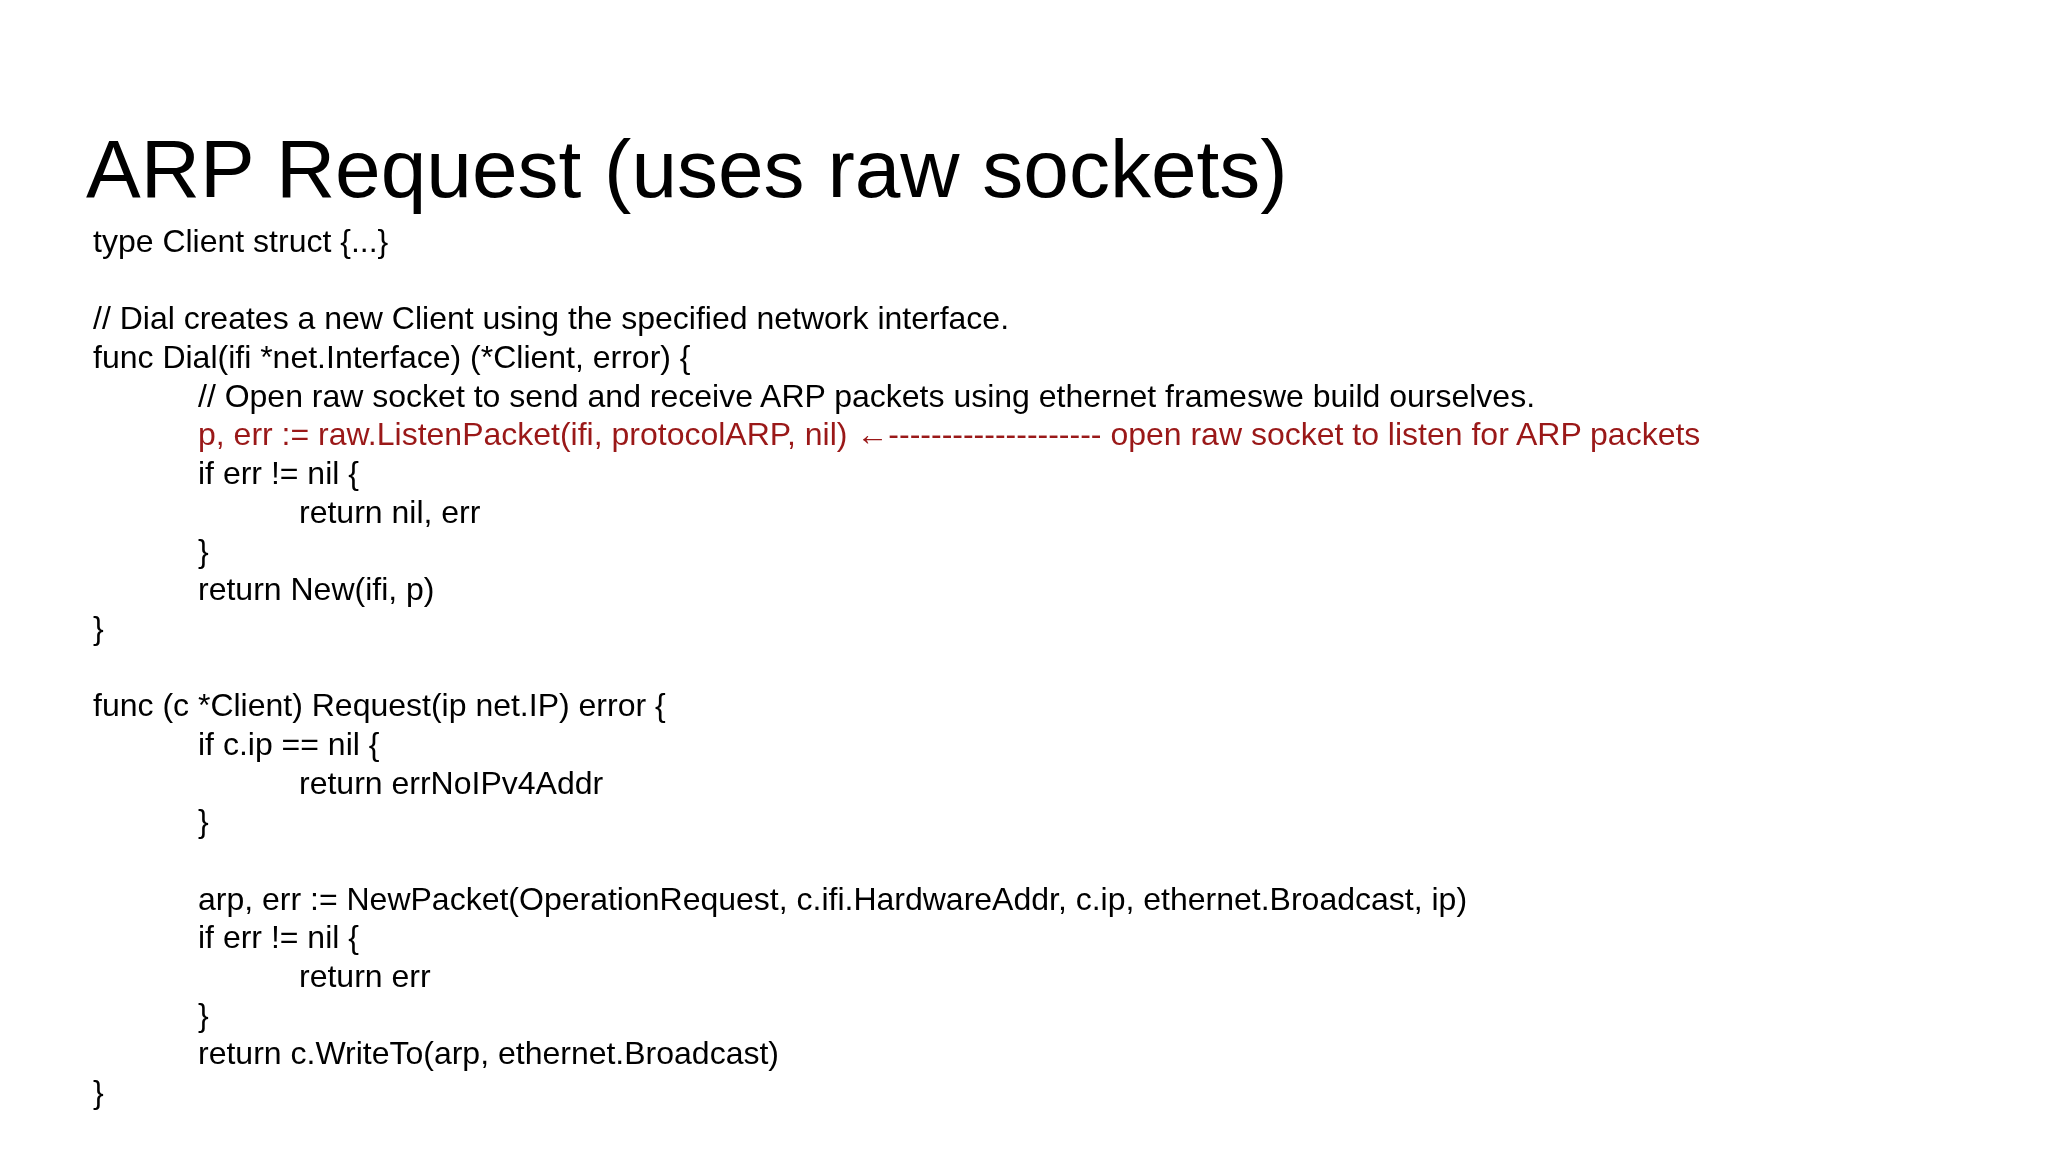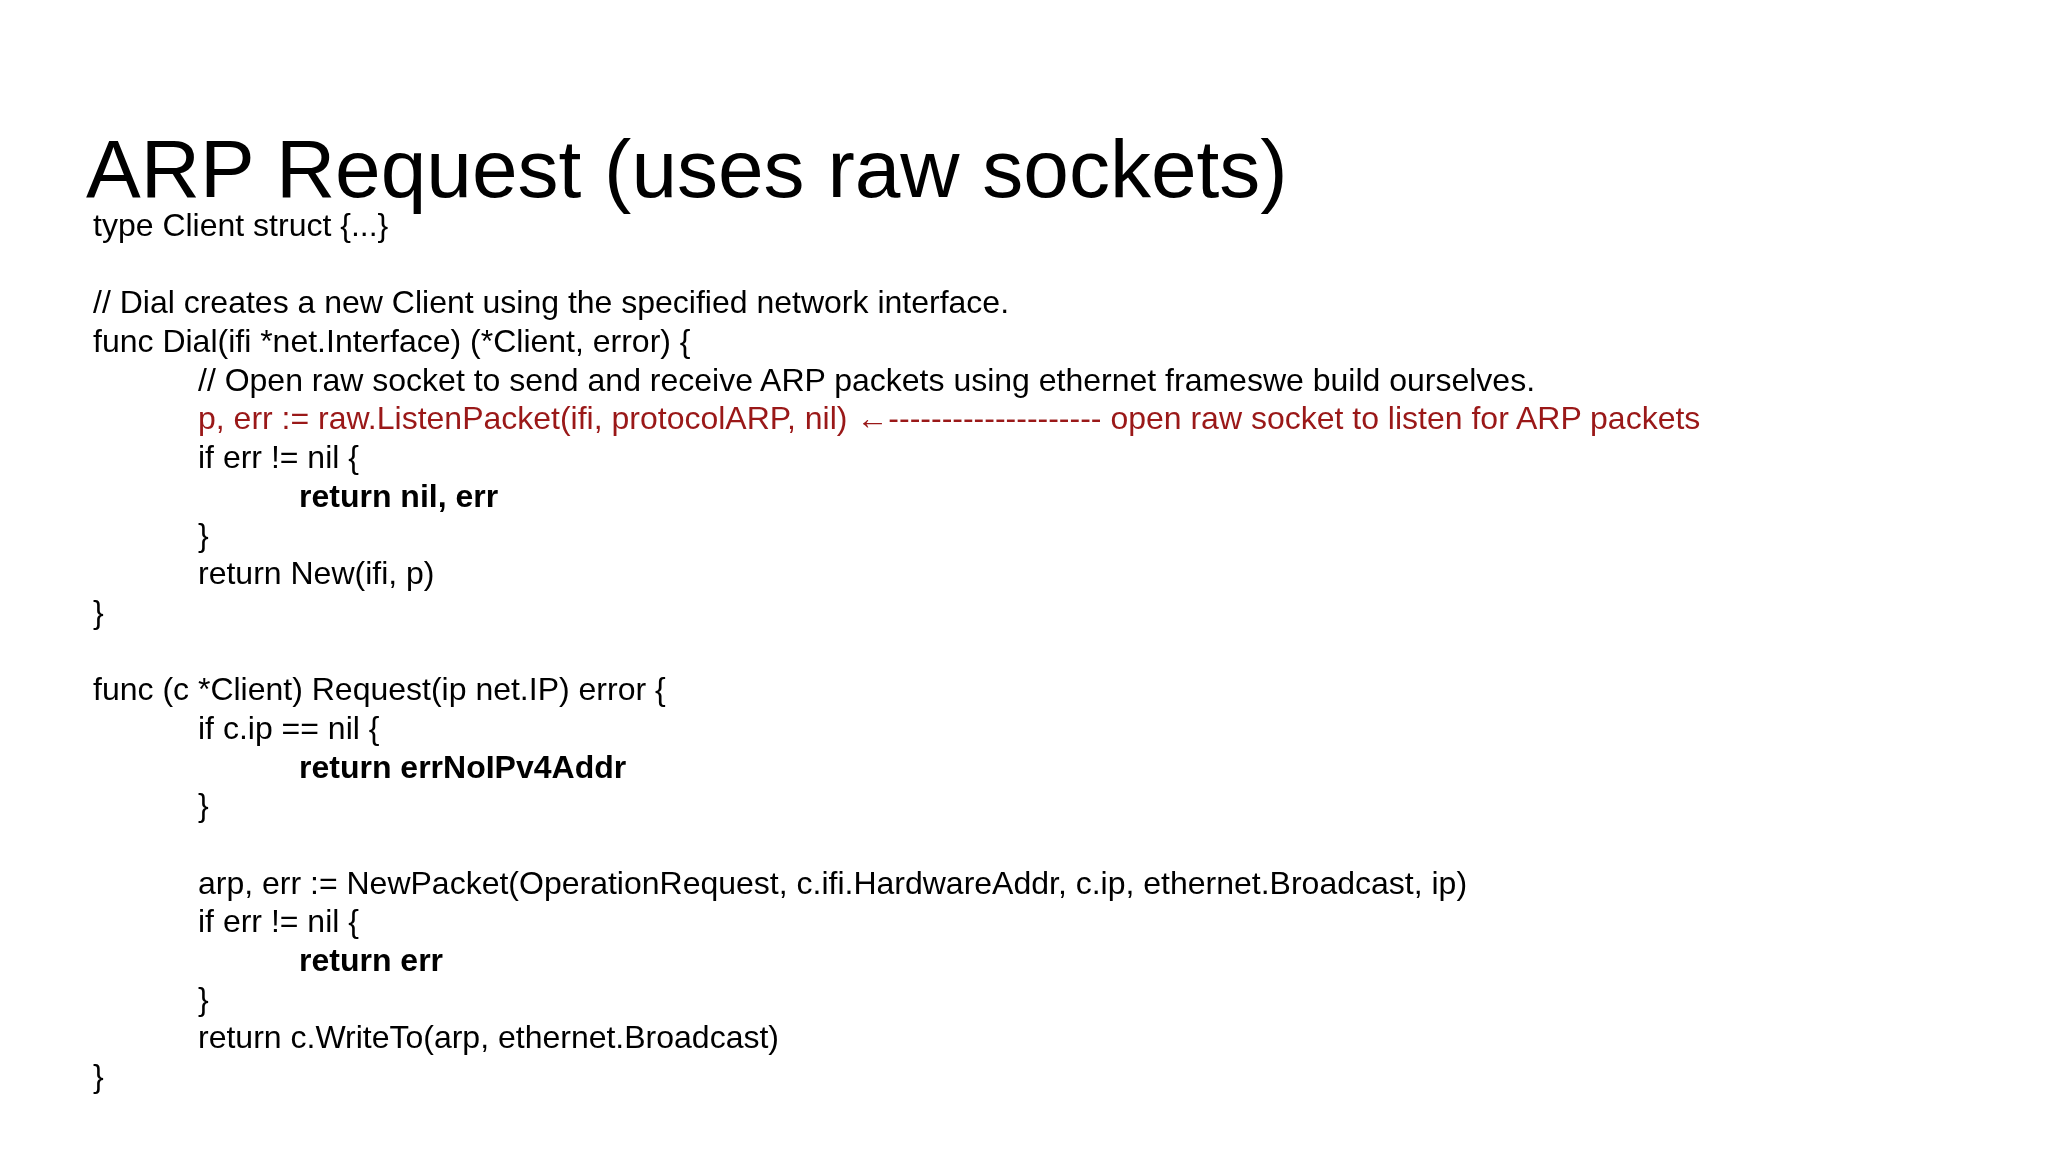--- a/index.html
+++ b/index.html
@@ -23,31 +23,31 @@
     margin: 0;
     font-size: 82px;
     font-weight: 400;
     line-height: 1.1;
     white-space: nowrap;
     color: #000000;
   }
   .code {
     position: absolute;
     left: 93px;
-    top: 206px;
+    top: 222px;
     font-size: 32px;
     line-height: 38.7px;
     white-space: pre;
     color: #000000;
   }
   .code-line {
     height: 38.7px;
   }
   .ind-1 { padding-left: 105px; }
-  .ind-2 { padding-left: 206px; font-weight: bold; }
+  .ind-2 { padding-left: 206px; }
   .highlight {
     font-weight: 400;
   }
 </style>
 </head>
 <body>
 
 <div class="slide" style="background: rgb(255, 255, 255); color: rgb(0, 0, 0);">
   <h1 class="title">ARP Request (uses raw sockets)</h1>
   <div class="code"><div class="code-line ind-0">type Client struct {...}</div><div class="code-line ind-0">&nbsp;</div><div class="code-line ind-0">// Dial creates a new Client using the specified network interface.</div><div class="code-line ind-0">func Dial(ifi *net.Interface) (*Client, error) {</div><div class="code-line ind-1">// Open raw socket to send and receive ARP packets using ethernet frameswe build ourselves.</div><div class="code-line ind-1 highlight" style="color: rgb(154, 24, 24);">p, err := raw.ListenPacket(ifi, protocolARP, nil) ←-------------------- open raw socket to listen for ARP packets</div><div class="code-line ind-1">if err != nil {</div><div class="code-line ind-2">return nil, err</div><div class="code-line ind-1">}</div><div class="code-line ind-1">return New(ifi, p)</div><div class="code-line ind-0">}</div><div class="code-line ind-0">&nbsp;</div><div class="code-line ind-0">func (c *Client) Request(ip net.IP) error {</div><div class="code-line ind-1">if c.ip == nil {</div><div class="code-line ind-2">return errNoIPv4Addr</div><div class="code-line ind-1">}</div><div class="code-line ind-0">&nbsp;</div><div class="code-line ind-1">arp, err := NewPacket(OperationRequest, c.ifi.HardwareAddr, c.ip, ethernet.Broadcast, ip)</div><div class="code-line ind-1">if err != nil {</div><div class="code-line ind-2">return err</div><div class="code-line ind-1">}</div><div class="code-line ind-1">return c.WriteTo(arp, ethernet.Broadcast)</div><div class="code-line ind-0">}</div></div>

